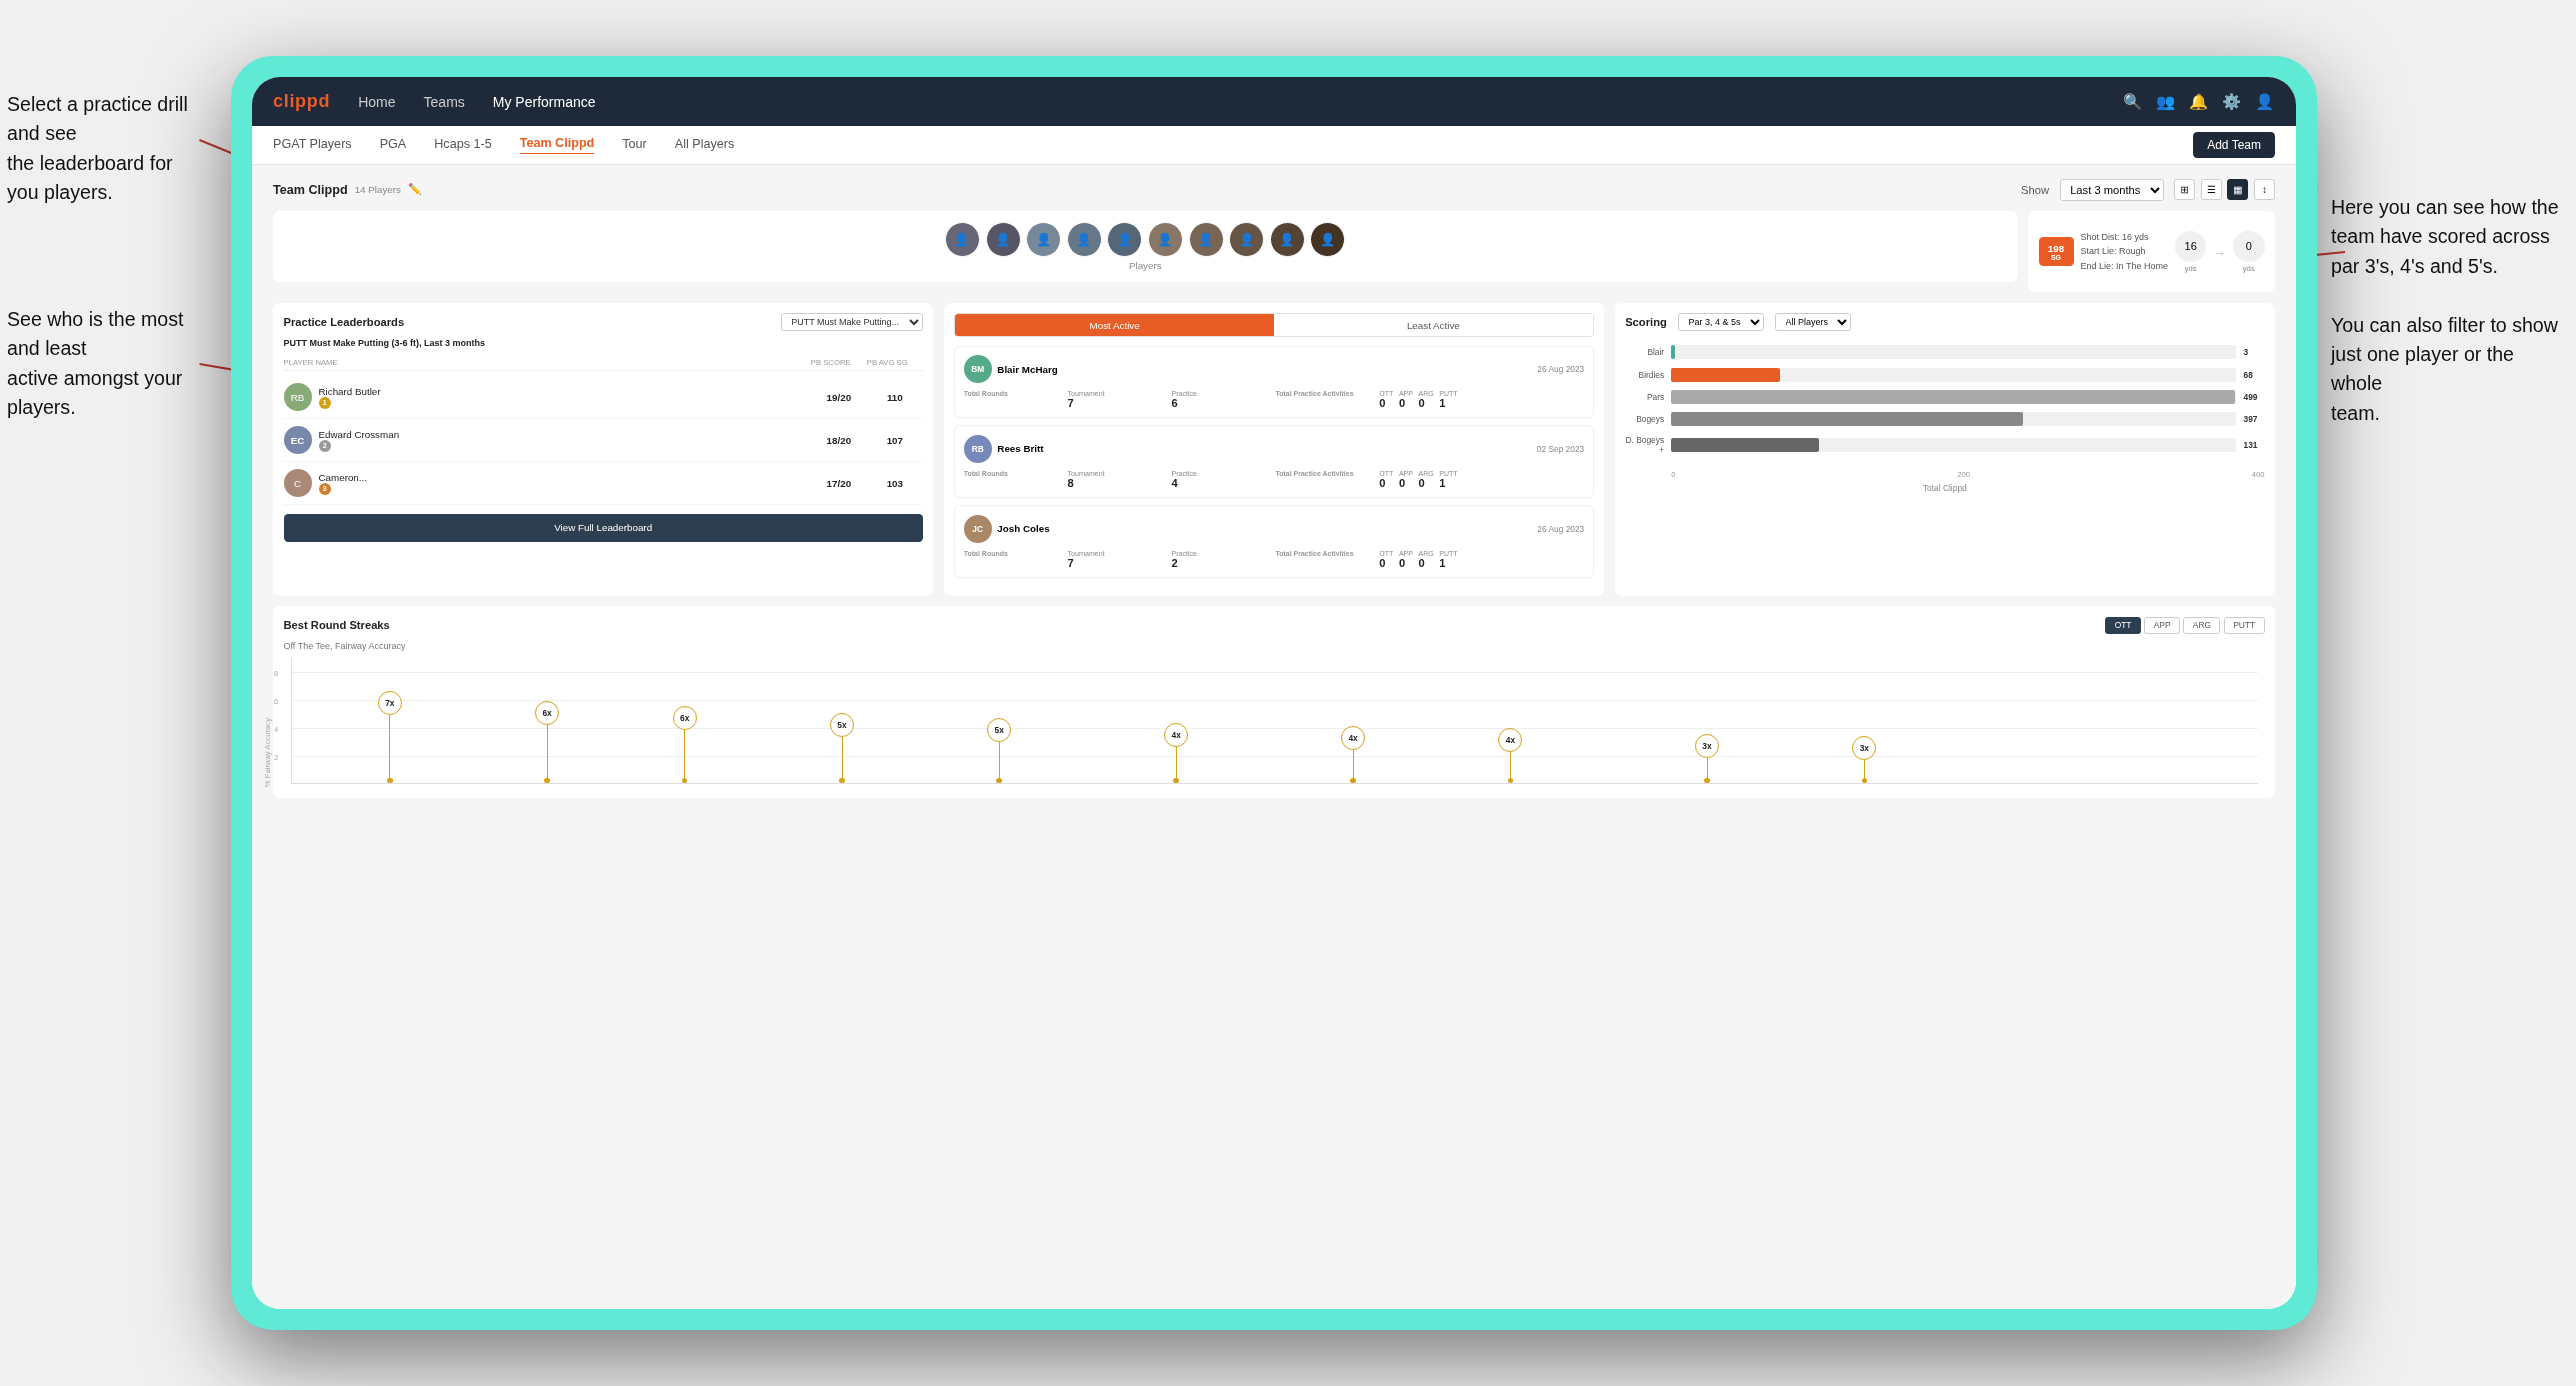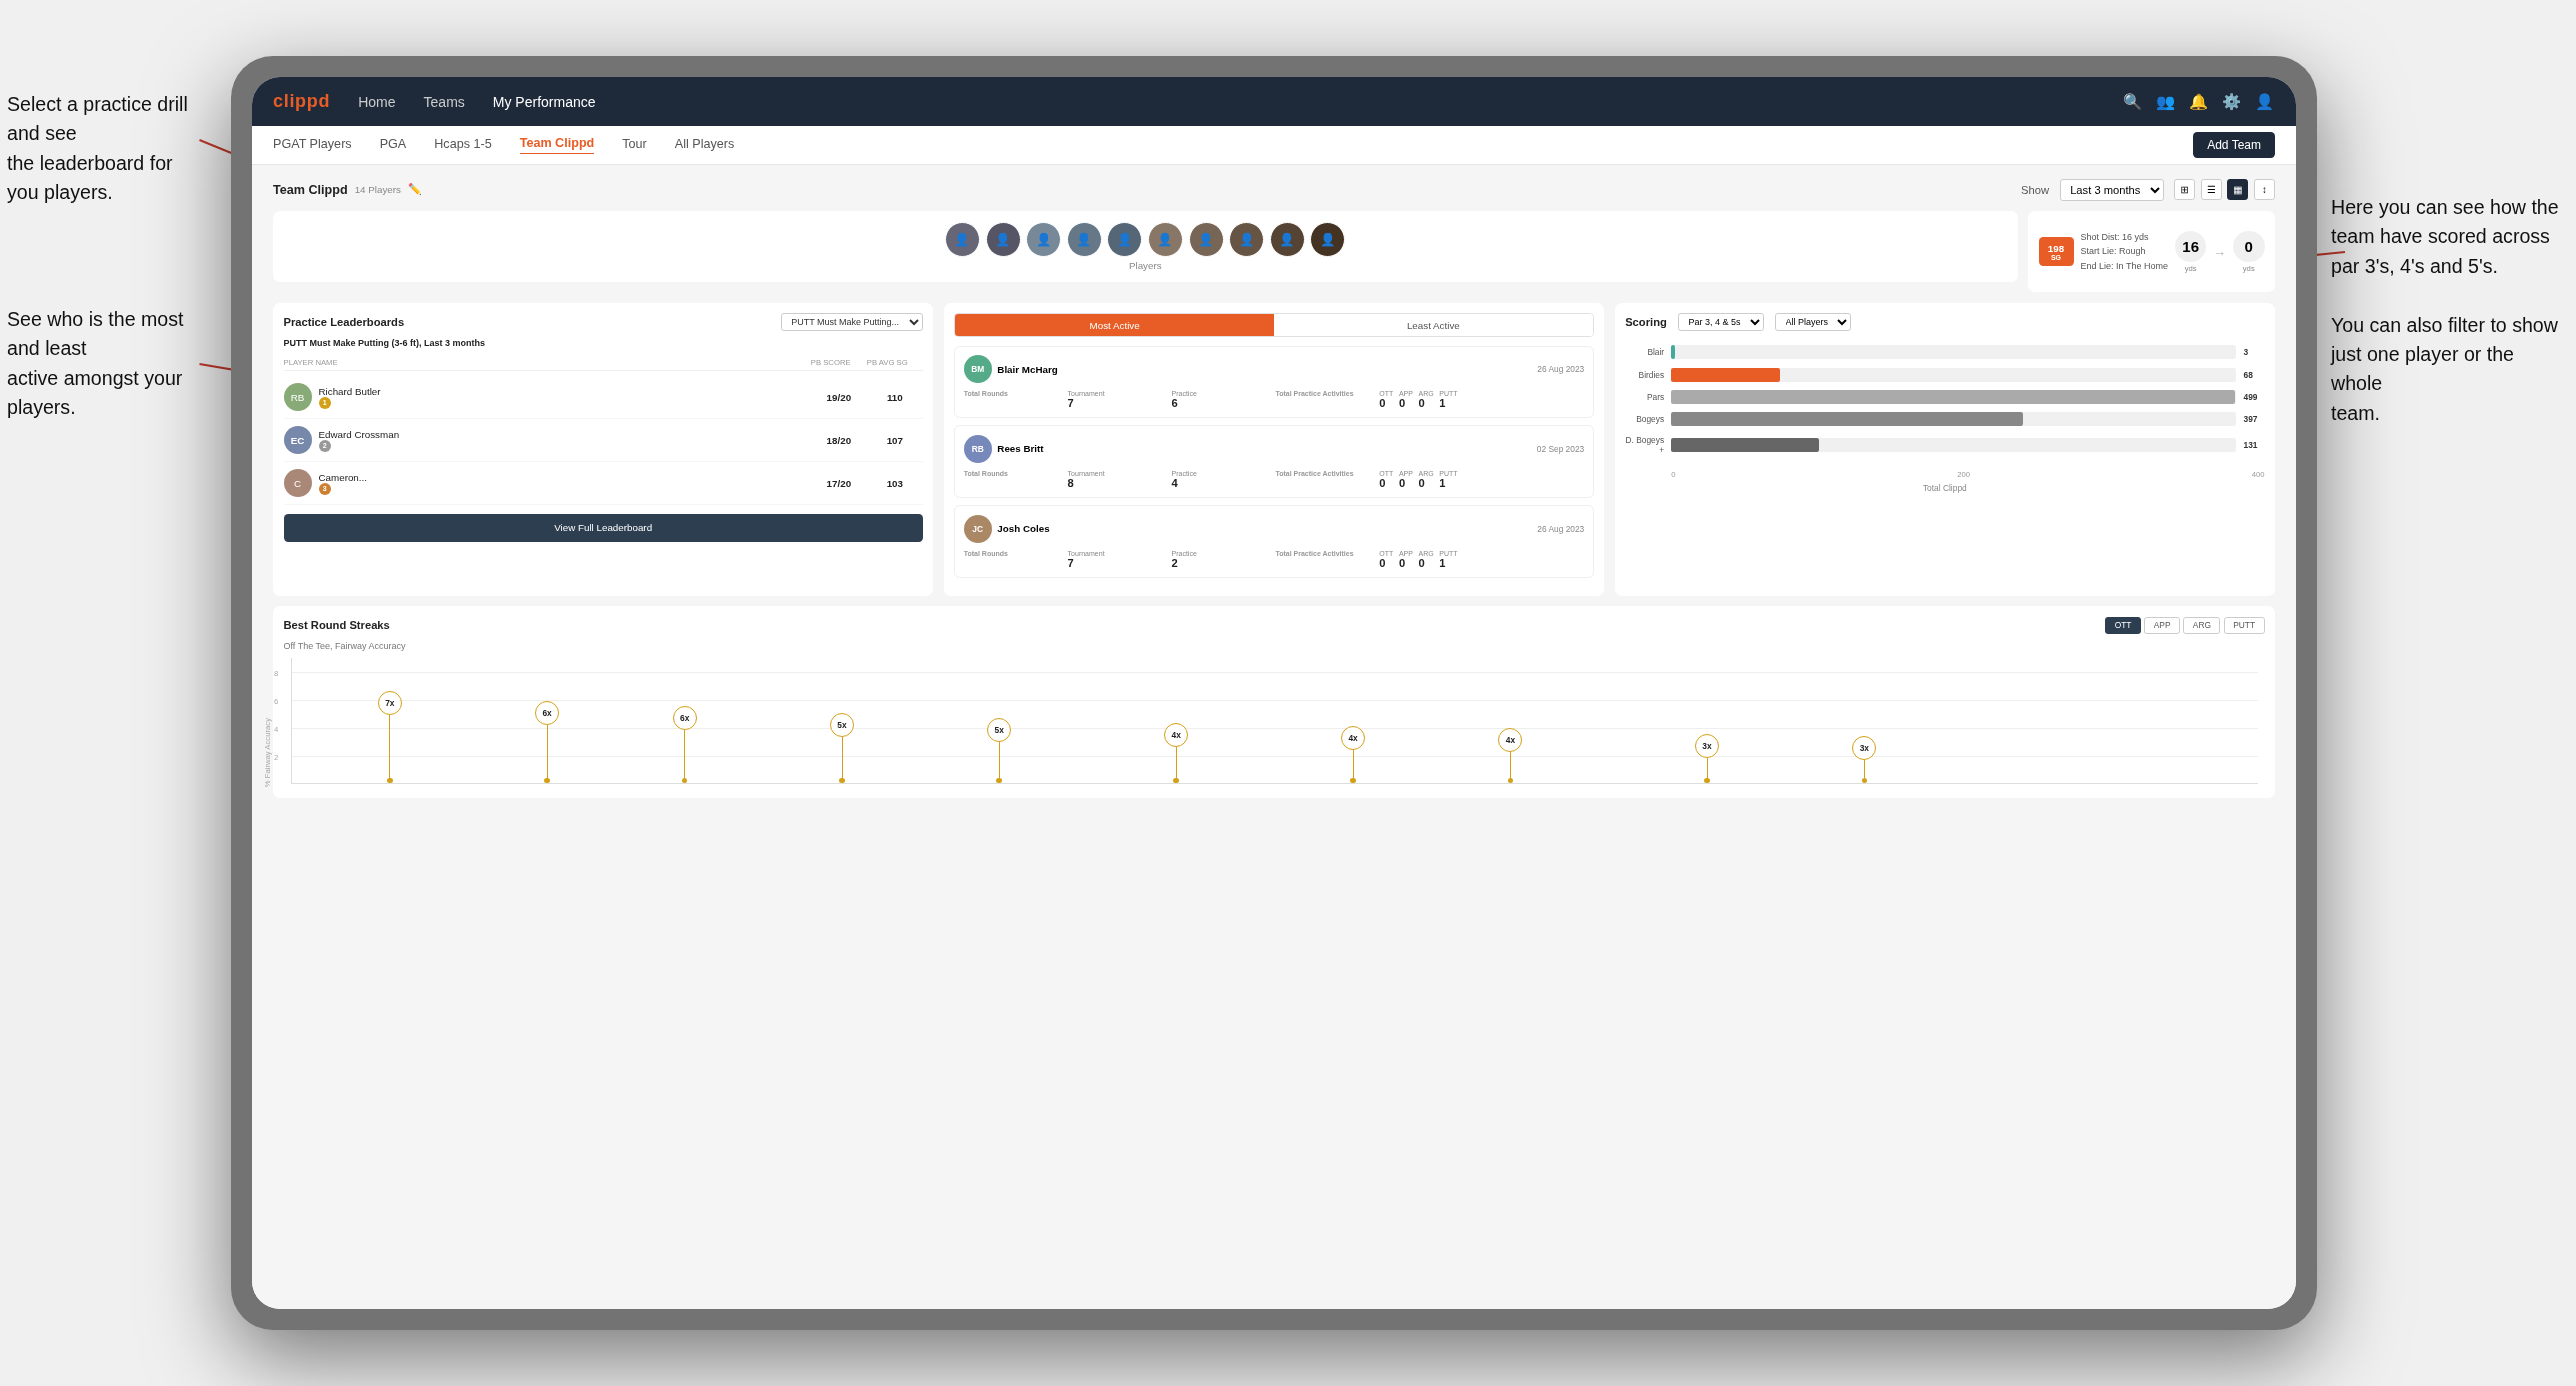--- a/index.html
+++ b/index.html
@@ -21,21 +21,21 @@
       pointer-events: none;
     }
 
     
     .tablet {
       position: absolute;
       top: 56px;
       left: 231px;
       width: 2086px;
       height: 1274px;
-      background: #737373;
+      background: #5eead4;
       border-radius: 42px;
       box-shadow: 0 28px 84px rgba(0,0,0,0.5);
       padding: 21px;
     }
 
     .tablet-screen {
       width: 100%;
       height: 100%;
       background: #fff;
       border-radius: 28px;
@@ -203,22 +203,22 @@
       display: flex;
       align-items: center;
       gap: 7px;
     }
     .shot-info { font-size: 9px; color: #555; line-height: 1.6; }
     .yard-box {
       background: #f0f0f0;
       border-radius: 50%;
       width: 31.5px; height: 31.5px;
       display: flex; align-items: center; justify-content: center;
-      font-size: 15px;
-      font-weight: 700;
+      font-size: 11px;
+      font-weight: 400;
     }
     .yard-label { font-size: 7.7px; color: #888; text-align: center; }
 
     
     .three-col {
       display: grid;
       grid-template-columns: 1fr 1fr 1fr;
       gap: 10.5px;
       margin-bottom: 10.5px;
     }

